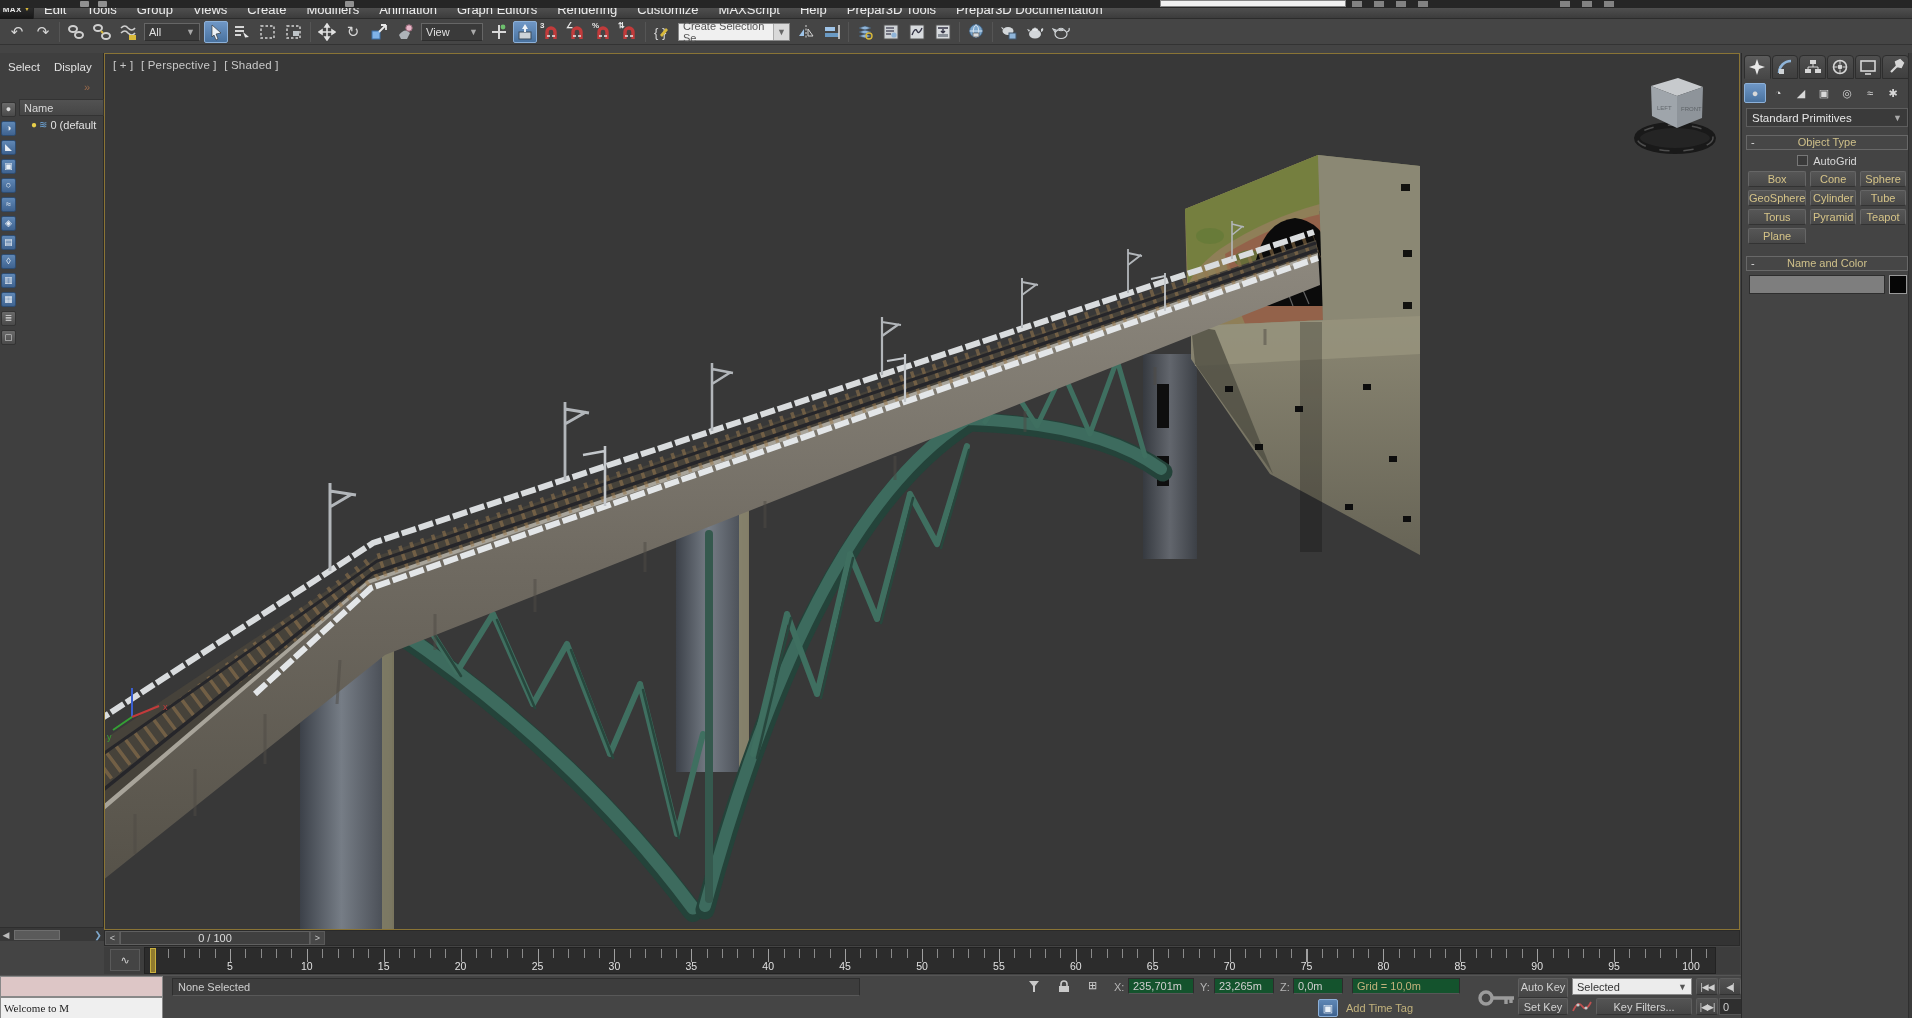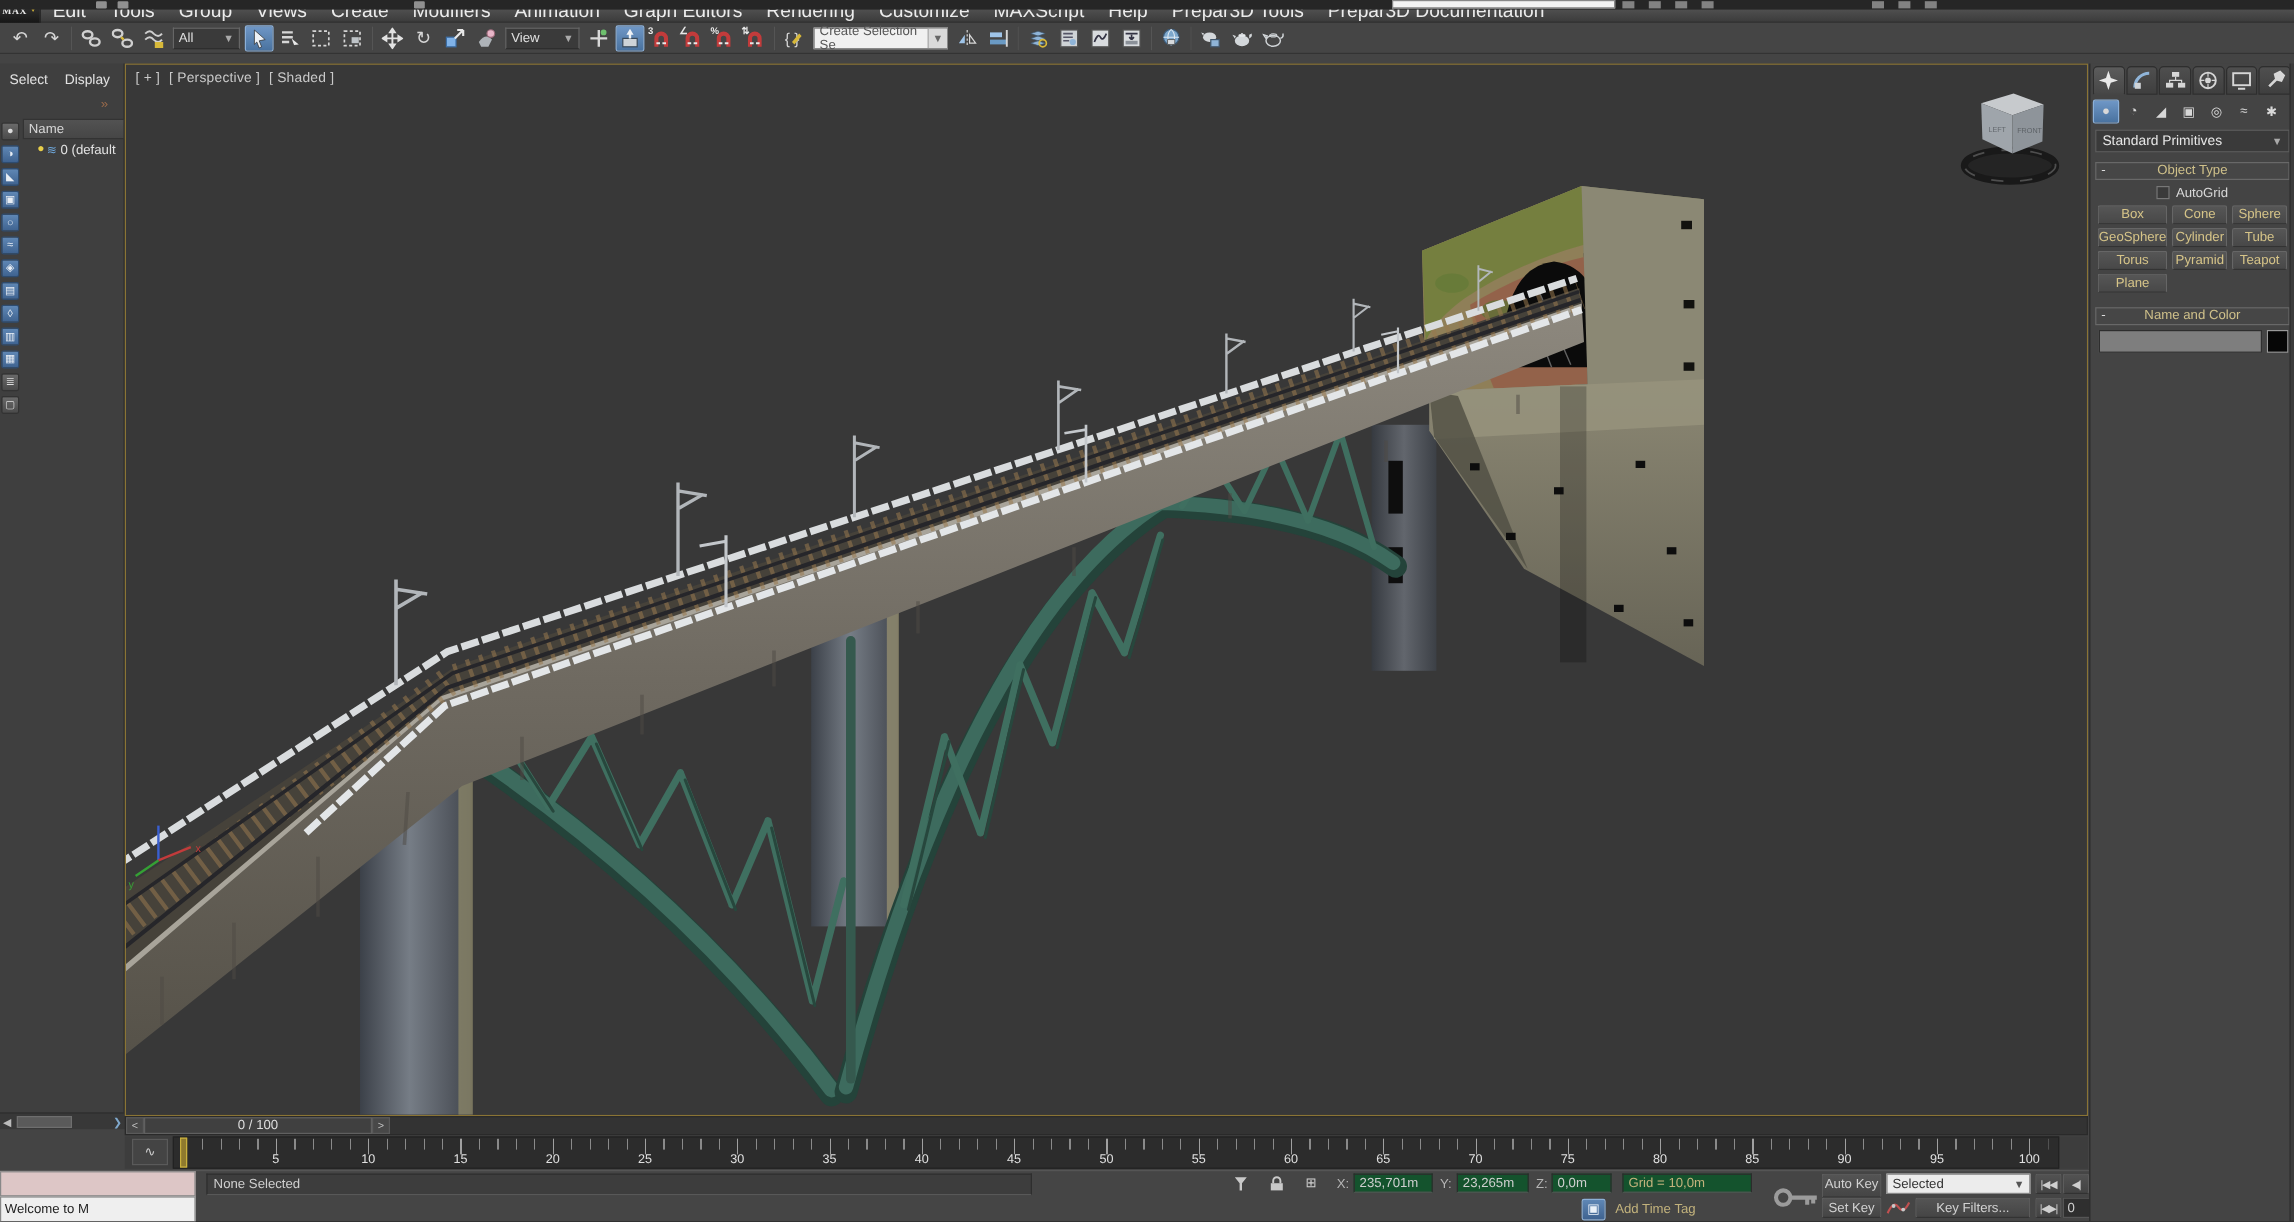--- a/index.html
+++ b/index.html
@@ -16,23 +16,23 @@
   #titlestrip .qat-ico { top:1px; width:9px; height:6px; background:#c9c9c9; opacity:.65; border-radius:1px; }
   #title-search { left:1160px; top:0; width:186px; height:7px; background:#f2f2f2; border:1px solid #888; }
   #titlestrip .winico { top:1px; width:10px; height:6px; background:#9a9a9a; opacity:.8; }
 
   
   #menubar { left:0; top:8px; width:1912px; height:19px;
     background:linear-gradient(#636363,#4b4b4b 55%,#3c3c3c); border-bottom:1px solid #2c2c2c;
     display:flex; align-items:center; }
   #maxlogo { width:34px; height:19px; background:linear-gradient(#3a3a3a,#161616); color:#e8e8e8;
     font-size:8px; font-weight:bold; display:flex; align-items:center; justify-content:center; letter-spacing:.5px;
-    border-right:1px solid #222;font-family:Liberation Serif, serif; }
+    border-right:1px solid #222; }
   #maxlogo .tri { color:#d8b93a; font-size:6px; margin-left:2px; }
-  .menu-item { padding:0 10px; color:#ececec; font-size:16px; line-height:19px; cursor:default; white-space:nowrap; }
+  .menu-item { padding:0 10px; color:#ececec; font-size:13px; line-height:19px; cursor:default; white-space:nowrap; }
 
   
   #toolbar { left:0; top:27px; width:1912px; height:26px; background:#454545;
     border-bottom:1px solid #333; display:flex; align-items:center; padding-left:4px; }
   .tbsep { width:1px; height:20px; background:#353535; border-right:1px solid #555; margin:0 3px; }
   .ticon { width:24px; height:22px; display:flex; align-items:center; justify-content:center;
     color:#d6d6d6; font-size:15px; border-radius:2px; margin:0 1px; position:relative; }
   .ticon.active { background:linear-gradient(#6f97c6,#49729f); border:1px solid #8cb0d8; }
   .ticon svg { display:block; }
   .tb-dd { height:18px; background:#3a3a3a; border:1px solid #666; border-bottom-color:#2e2e2e;
@@ -81,21 +81,21 @@
     background:repeating-linear-gradient(90deg,#8a8a8a 0 1px,transparent 1px 15.38px); }
   #ruler .tickrow5 { position:absolute; left:8px; right:8px; top:1px; height:13px;
     background:repeating-linear-gradient(90deg,#a0a0a0 0 1px,transparent 1px 76.9px); }
   .ticklabel { position:absolute; top:12px; transform:translateX(-50%); color:#e0e0e0; font-size:10.5px; }
   #time-cursor { position:absolute; top:0; width:6px; height:25px; background:#8f7a2e; border:1px solid #c9b03e; }
 
   
   #statusbar { left:0; top:975px; width:1912px; height:43px; background:#454545; border-top:1px solid #555; }
   #listener-pink { left:0; top:0; width:163px; height:21px; background:#ddc6c6; border:1px solid #888; }
   #listener-white { left:0; top:21px; width:163px; height:22px; background:#efefef; border:1px solid #888;
-    color:#222; font-family:Liberation Sans, sans-serif; font-size:11px; padding:4px 0 0 3px; white-space:nowrap; overflow:hidden;}
+    color:#222; font-family:Liberation Serif, serif; font-size:11px; padding:4px 0 0 3px; white-space:nowrap; overflow:hidden;}
   .sunkfield { background:#3d3d3d; border:1px solid #2e2e2e; border-bottom-color:#585858; color:#cfcfcf;
     display:flex; align-items:center; padding:0 5px; }
   #status-sel { left:172px; top:2px; width:688px; height:18px; }
   #prompt { left:172px; top:23px; width:1138px; height:18px; }
   .coordlab { color:#b5b5b5; font-size:11px; }
   .coordfield { background:#14532d; border:1px solid #2c2c2c; border-bottom-color:#565656; color:#cfcfcf;
     height:16px; padding:1px 4px 0 4px; font-size:11px; }
   #grid-field { color:#c2b27c; }
   #add-time-tag { color:#c2b27c; font-size:11px; }
   .sbtn { background:linear-gradient(#545454,#454545); border:1px solid #5f5f5f; border-bottom-color:#333;

